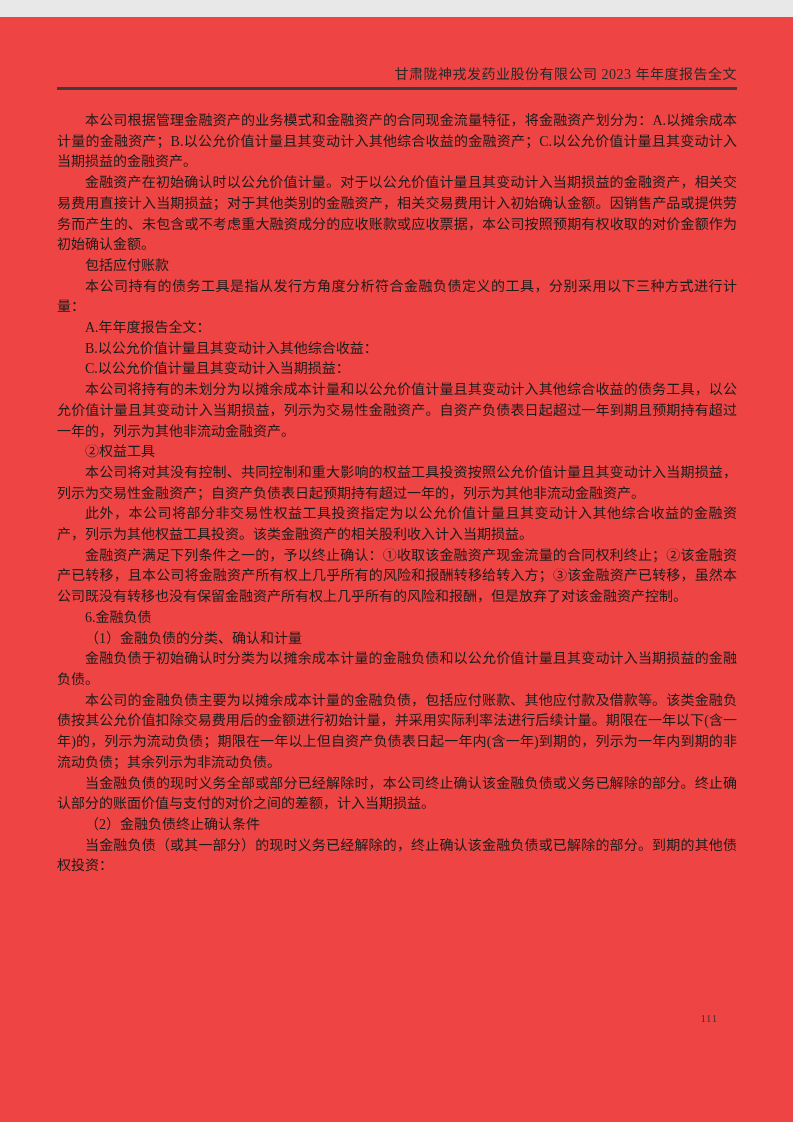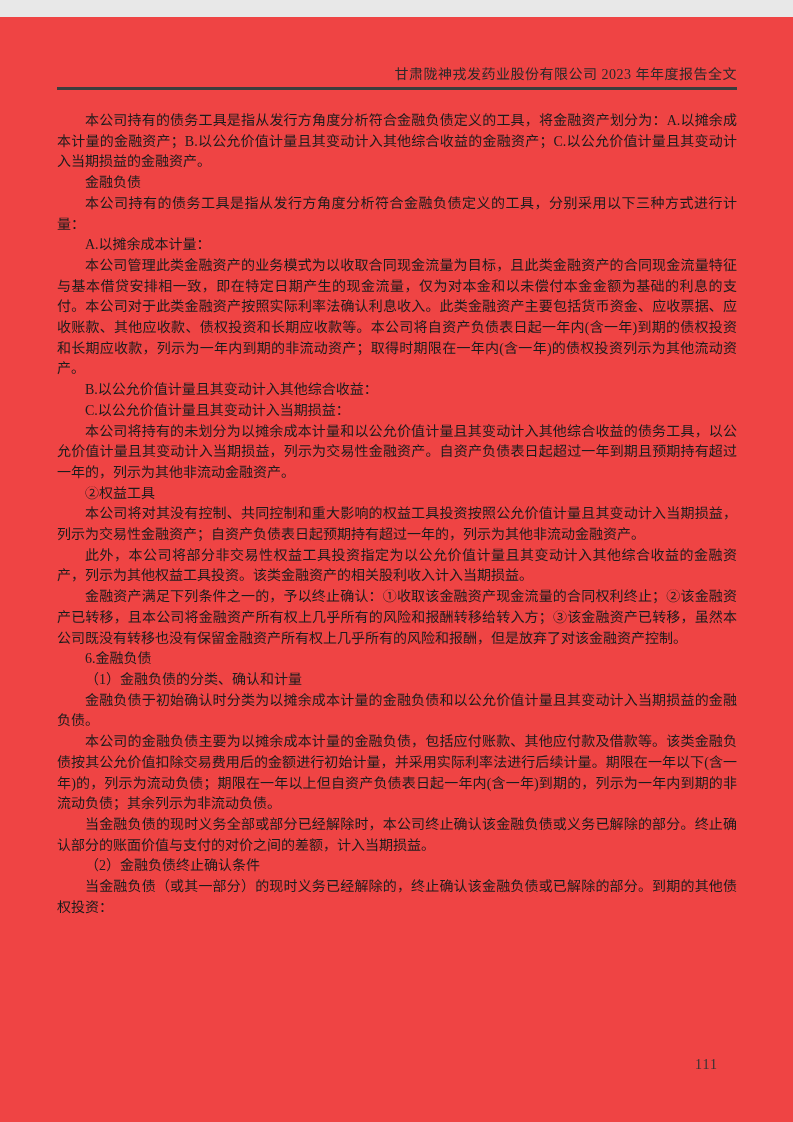--- a/index.html
+++ b/index.html
@@ -48,40 +48,40 @@
     color: #1c1c1c;
   }
   .doc-body p {
     margin: 0;
     padding: 0;
     text-indent: 2em;
     word-break: break-all;
   }
   .footer-page-number {
     position: absolute;
-    top: 1040px;
+    top: 996px;
     right: 75px;
-    font-size: 14px;
+    font-size: 10px;
     color: #333333;
     letter-spacing: 1px;
   }
 </style>
 </head>
 <body>
 
 <div class="page">
   <div class="header">甘肃陇神戎发药业股份有限公司 2023 年年度报告全文</div>
   <div class="header-rule"></div>
 
   <div class="doc-body">
-      <p>本公司持有的债务工具是指从发行方角度分析符合金融负债定义的工具，将金融资产划分为：A.以摊余成本计量的金融资产；B.以公允价值计量且其变动计入其他综合收益的金融资产；C.以公允价值计量且其变动计入当期损益的金融资产。</p>
-      <p>金融负债</p>
+      <p>本公司根据管理金融资产的业务模式和金融资产的合同现金流量特征，将金融资产划分为：A.以摊余成本计量的金融资产；B.以公允价值计量且其变动计入其他综合收益的金融资产；C.以公允价值计量且其变动计入当期损益的金融资产。</p>
+      <p>金融资产在初始确认时以公允价值计量。对于以公允价值计量且其变动计入当期损益的金融资产，相关交易费用直接计入当期损益；对于其他类别的金融资产，相关交易费用计入初始确认金额。因销售产品或提供劳务而产生的、未包含或不考虑重大融资成分的应收账款或应收票据，本公司按照预期有权收取的对价金额作为初始确认金额。</p>
+      <p>包括应付账款</p>
       <p>本公司持有的债务工具是指从发行方角度分析符合金融负债定义的工具，分别采用以下三种方式进行计量：</p>
-      <p>A.以摊余成本计量：</p>
-      <p>本公司管理此类金融资产的业务模式为以收取合同现金流量为目标，且此类金融资产的合同现金流量特征与基本借贷安排相一致，即在特定日期产生的现金流量，仅为对本金和以未偿付本金金额为基础的利息的支付。本公司对于此类金融资产按照实际利率法确认利息收入。此类金融资产主要包括货币资金、应收票据、应收账款、其他应收款、债权投资和长期应收款等。本公司将自资产负债表日起一年内(含一年)到期的债权投资和长期应收款，列示为一年内到期的非流动资产；取得时期限在一年内(含一年)的债权投资列示为其他流动资产。</p>
+      <p>A.年年度报告全文：</p>
       <p>B.以公允价值计量且其变动计入其他综合收益：</p>
       <p>C.以公允价值计量且其变动计入当期损益：</p>
       <p>本公司将持有的未划分为以摊余成本计量和以公允价值计量且其变动计入其他综合收益的债务工具，以公允价值计量且其变动计入当期损益，列示为交易性金融资产。自资产负债表日起超过一年到期且预期持有超过一年的，列示为其他非流动金融资产。</p>
       <p>②权益工具</p>
       <p>本公司将对其没有控制、共同控制和重大影响的权益工具投资按照公允价值计量且其变动计入当期损益，列示为交易性金融资产；自资产负债表日起预期持有超过一年的，列示为其他非流动金融资产。</p>
       <p>此外，本公司将部分非交易性权益工具投资指定为以公允价值计量且其变动计入其他综合收益的金融资产，列示为其他权益工具投资。该类金融资产的相关股利收入计入当期损益。</p>
       <p>金融资产满足下列条件之一的，予以终止确认：①收取该金融资产现金流量的合同权利终止；②该金融资产已转移，且本公司将金融资产所有权上几乎所有的风险和报酬转移给转入方；③该金融资产已转移，虽然本公司既没有转移也没有保留金融资产所有权上几乎所有的风险和报酬，但是放弃了对该金融资产控制。</p>
       <p>6.金融负债</p>
       <p>（1）金融负债的分类、确认和计量</p>
       <p>金融负债于初始确认时分类为以摊余成本计量的金融负债和以公允价值计量且其变动计入当期损益的金融负债。</p>

